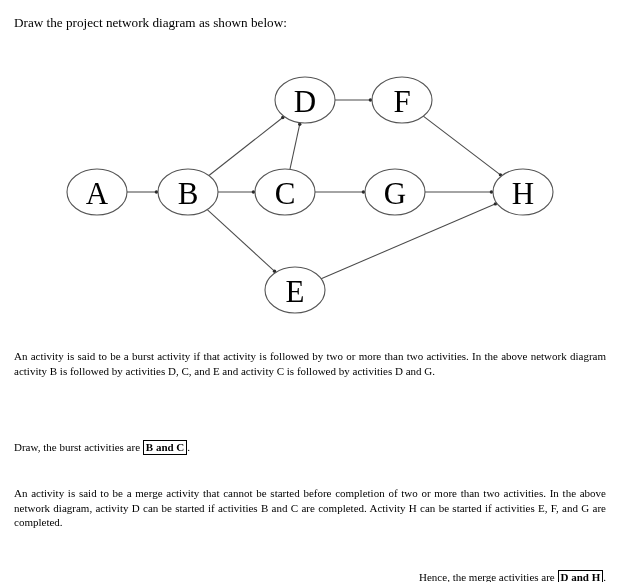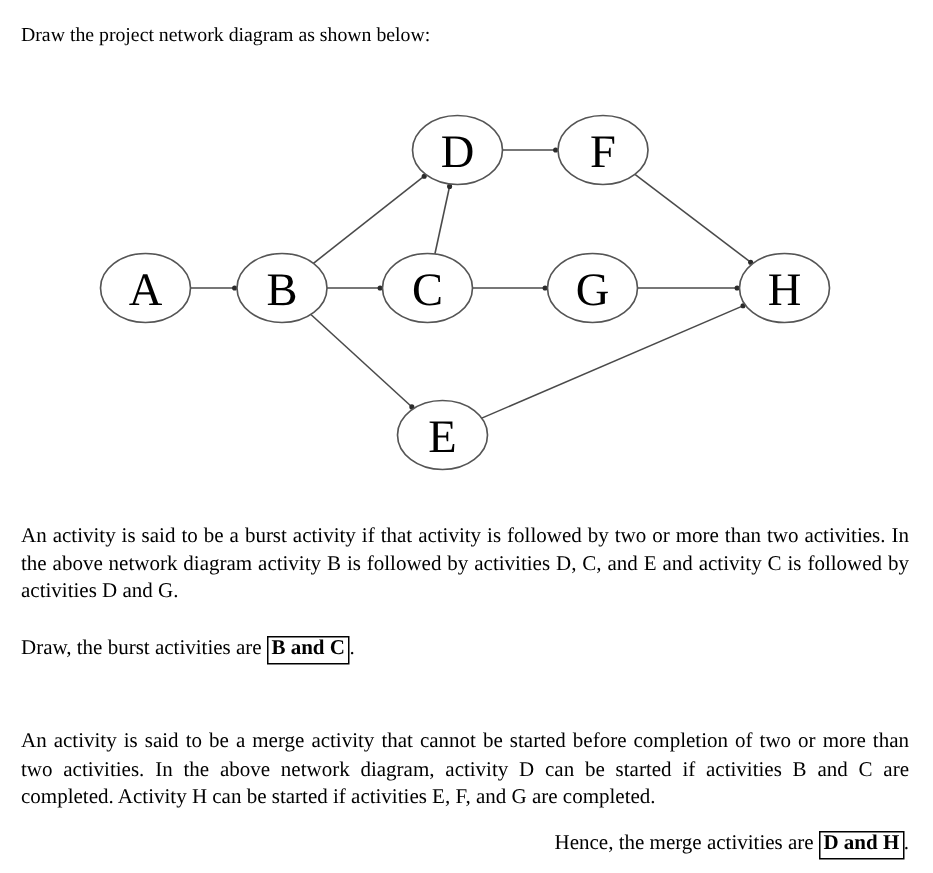--- a/index.html
+++ b/index.html
@@ -58,34 +58,35 @@
     stroke-width: 1.05;
     fill: none;
   }
   .arrow-dot {
     fill: #2b2b2b;
   }
   .body-text {
     position: absolute;
     left: 14px;
     width: 592px;
-    font-size: 14px;
+    font-size: 11px;
     line-height: 1.33;
     text-align: justify;
   }
   .p-burst-def { top: 349px; }
   .p-burst-ans { top: 424px; text-align: left; }
   .p-merge-def { top: 486px; }
   .p-merge-ans { top: 554px; text-align: right; }
   .boxed {
     border: 1.4px solid #000000;
     font-weight: bold;
     padding: 0px 2px 1px 2px;
     display: inline-block;
     line-height: 1.12;
+    margin-top: 16px;
   }
 </style>
 </head>
 <body>
 
 <div class="page">
 
   <div class="intro">Draw the project network diagram as shown below:</div>
 
   <div class="diagram-wrap">

